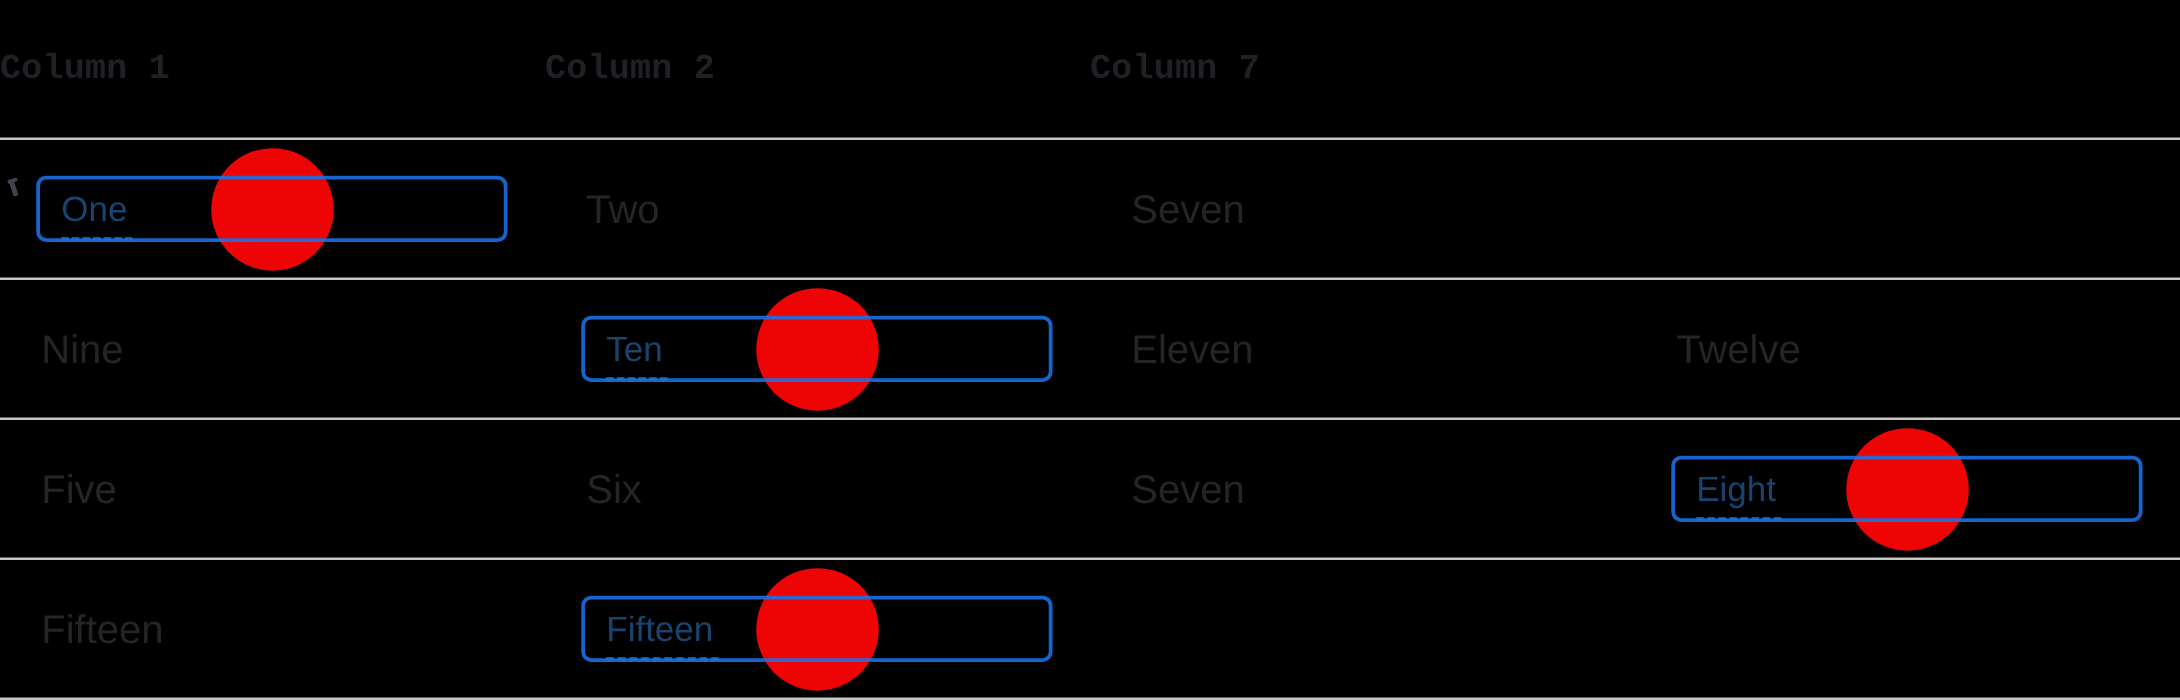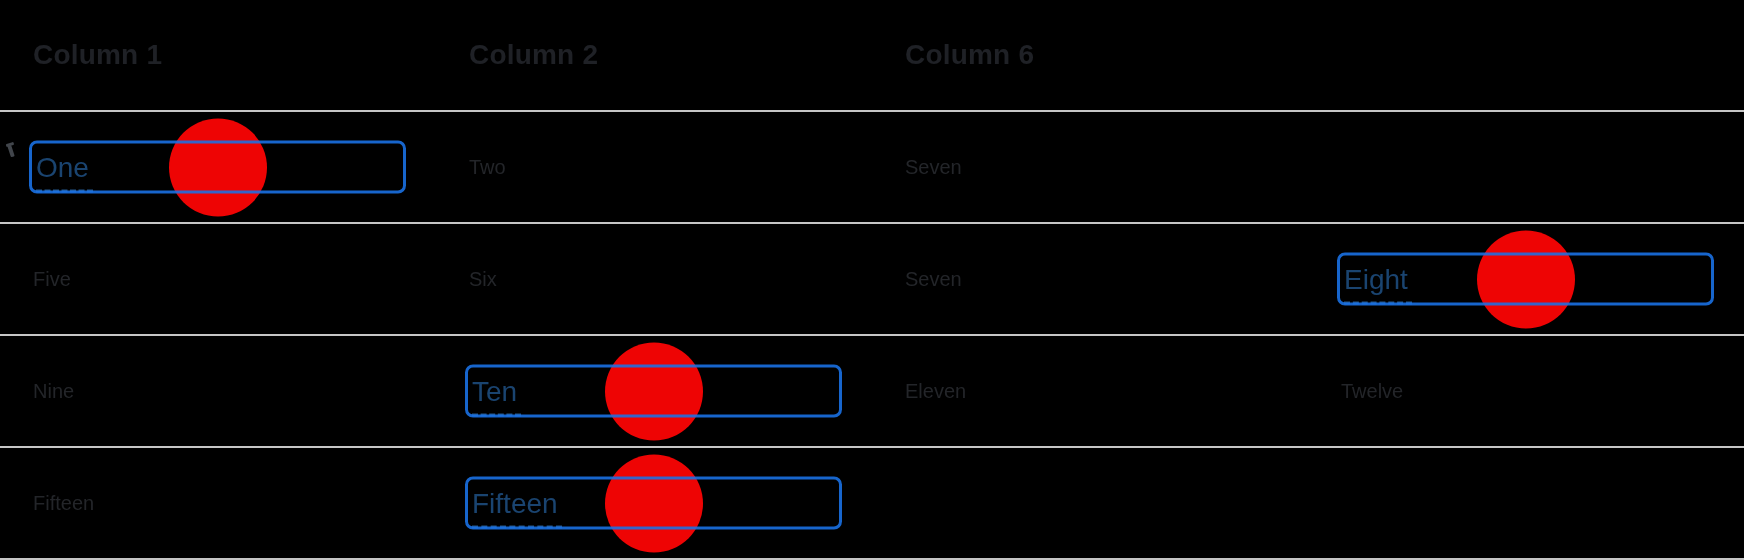--- a/index.html
+++ b/index.html
@@ -21,57 +21,57 @@
   }
   .header-row {
     height: 112px;
     box-sizing: border-box;
     border-bottom: 2px solid #c6c6c6;
     display: grid;
     grid-template-columns: repeat(4, 436px);
     align-items: center;
   }
   .hcell {
-    padding-left: 33px;
     color: #1f2126;
     font-size: 28px;
     font-weight: 600;
     letter-spacing: 0.2px;
+    font-family: Liberation Mono, monospace;
   }
   .row {
     height: 112px;
     box-sizing: border-box;
     border-bottom: 2px solid #c6c6c6;
     display: grid;
     grid-template-columns: repeat(4, 436px);
   }
   .cell {
     position: relative;
     display: flex;
     align-items: center;
   }
   .cell .txt {
     padding-left: 33px;
     color: #232529;
-    font-size: 20px;
+    font-size: 32px;
     font-weight: 400;
   }
   
   .field {
     position: absolute;
     left: 29px;
     top: 50%;
     transform: translateY(-50%);
     width: 377px;
     height: 53px;
     box-sizing: border-box;
   }
   .ftxt {
     position: absolute;
-    left: 7px;
+    left: 20px;
     top: 50%;
     transform: translateY(-50%);
     margin-top: 4px;
     color: #1a4470;
     font-size: 28px;
     line-height: 33px;
     padding-bottom: 6px;
     padding-right: 4px;
     border-bottom: 3px dashed #255689;
     z-index: 1;
@@ -119,79 +119,79 @@
   }
 </style>
 </head>
 <body>
 
 <div class="app">
 
   <div class="header-row">
     <div class="hcell">Column 1</div>
     <div class="hcell">Column 2</div>
-    <div class="hcell">Column 6</div>
+    <div class="hcell">Column 7</div>
   </div>
 
   <div class="row">
     <div class="cell">
       <div class="field">
         <span class="ftxt">One</span>
         <div class="click-marker"></div>
         <div class="ring"></div>
       </div>
     </div>
     <div class="cell">
       <span class="txt">Two</span>
     </div>
     <div class="cell">
       <span class="txt">Seven</span>
     </div>
   </div>
 
   <div class="row">
     <div class="cell">
+      <span class="txt">Nine</span>
+    </div>
+    <div class="cell">
+      <div class="field">
+        <span class="ftxt">Ten</span>
+        <div class="click-marker"></div>
+        <div class="ring"></div>
+      </div>
+    </div>
+    <div class="cell">
+      <span class="txt">Eleven</span>
+    </div>
+    <div class="cell">
+      <span class="txt">Twelve</span>
+    </div>
+  </div>
+
+  <div class="row">
+    <div class="cell">
       <span class="txt">Five</span>
     </div>
     <div class="cell">
       <span class="txt">Six</span>
     </div>
     <div class="cell">
       <span class="txt">Seven</span>
     </div>
     <div class="cell">
       <div class="field">
         <span class="ftxt">Eight</span>
         <div class="click-marker"></div>
         <div class="ring"></div>
       </div>
     </div>
   </div>
 
   <div class="row">
     <div class="cell">
-      <span class="txt">Nine</span>
-    </div>
-    <div class="cell">
-      <div class="field">
-        <span class="ftxt">Ten</span>
-        <div class="click-marker"></div>
-        <div class="ring"></div>
-      </div>
-    </div>
-    <div class="cell">
-      <span class="txt">Eleven</span>
-    </div>
-    <div class="cell">
-      <span class="txt">Twelve</span>
-    </div>
-  </div>
-
-  <div class="row">
-    <div class="cell">
       <span class="txt">Fifteen</span>
     </div>
     <div class="cell">
       <div class="field">
         <span class="ftxt">Fifteen</span>
         <div class="click-marker"></div>
         <div class="ring"></div>
       </div>
     </div>
   </div>

